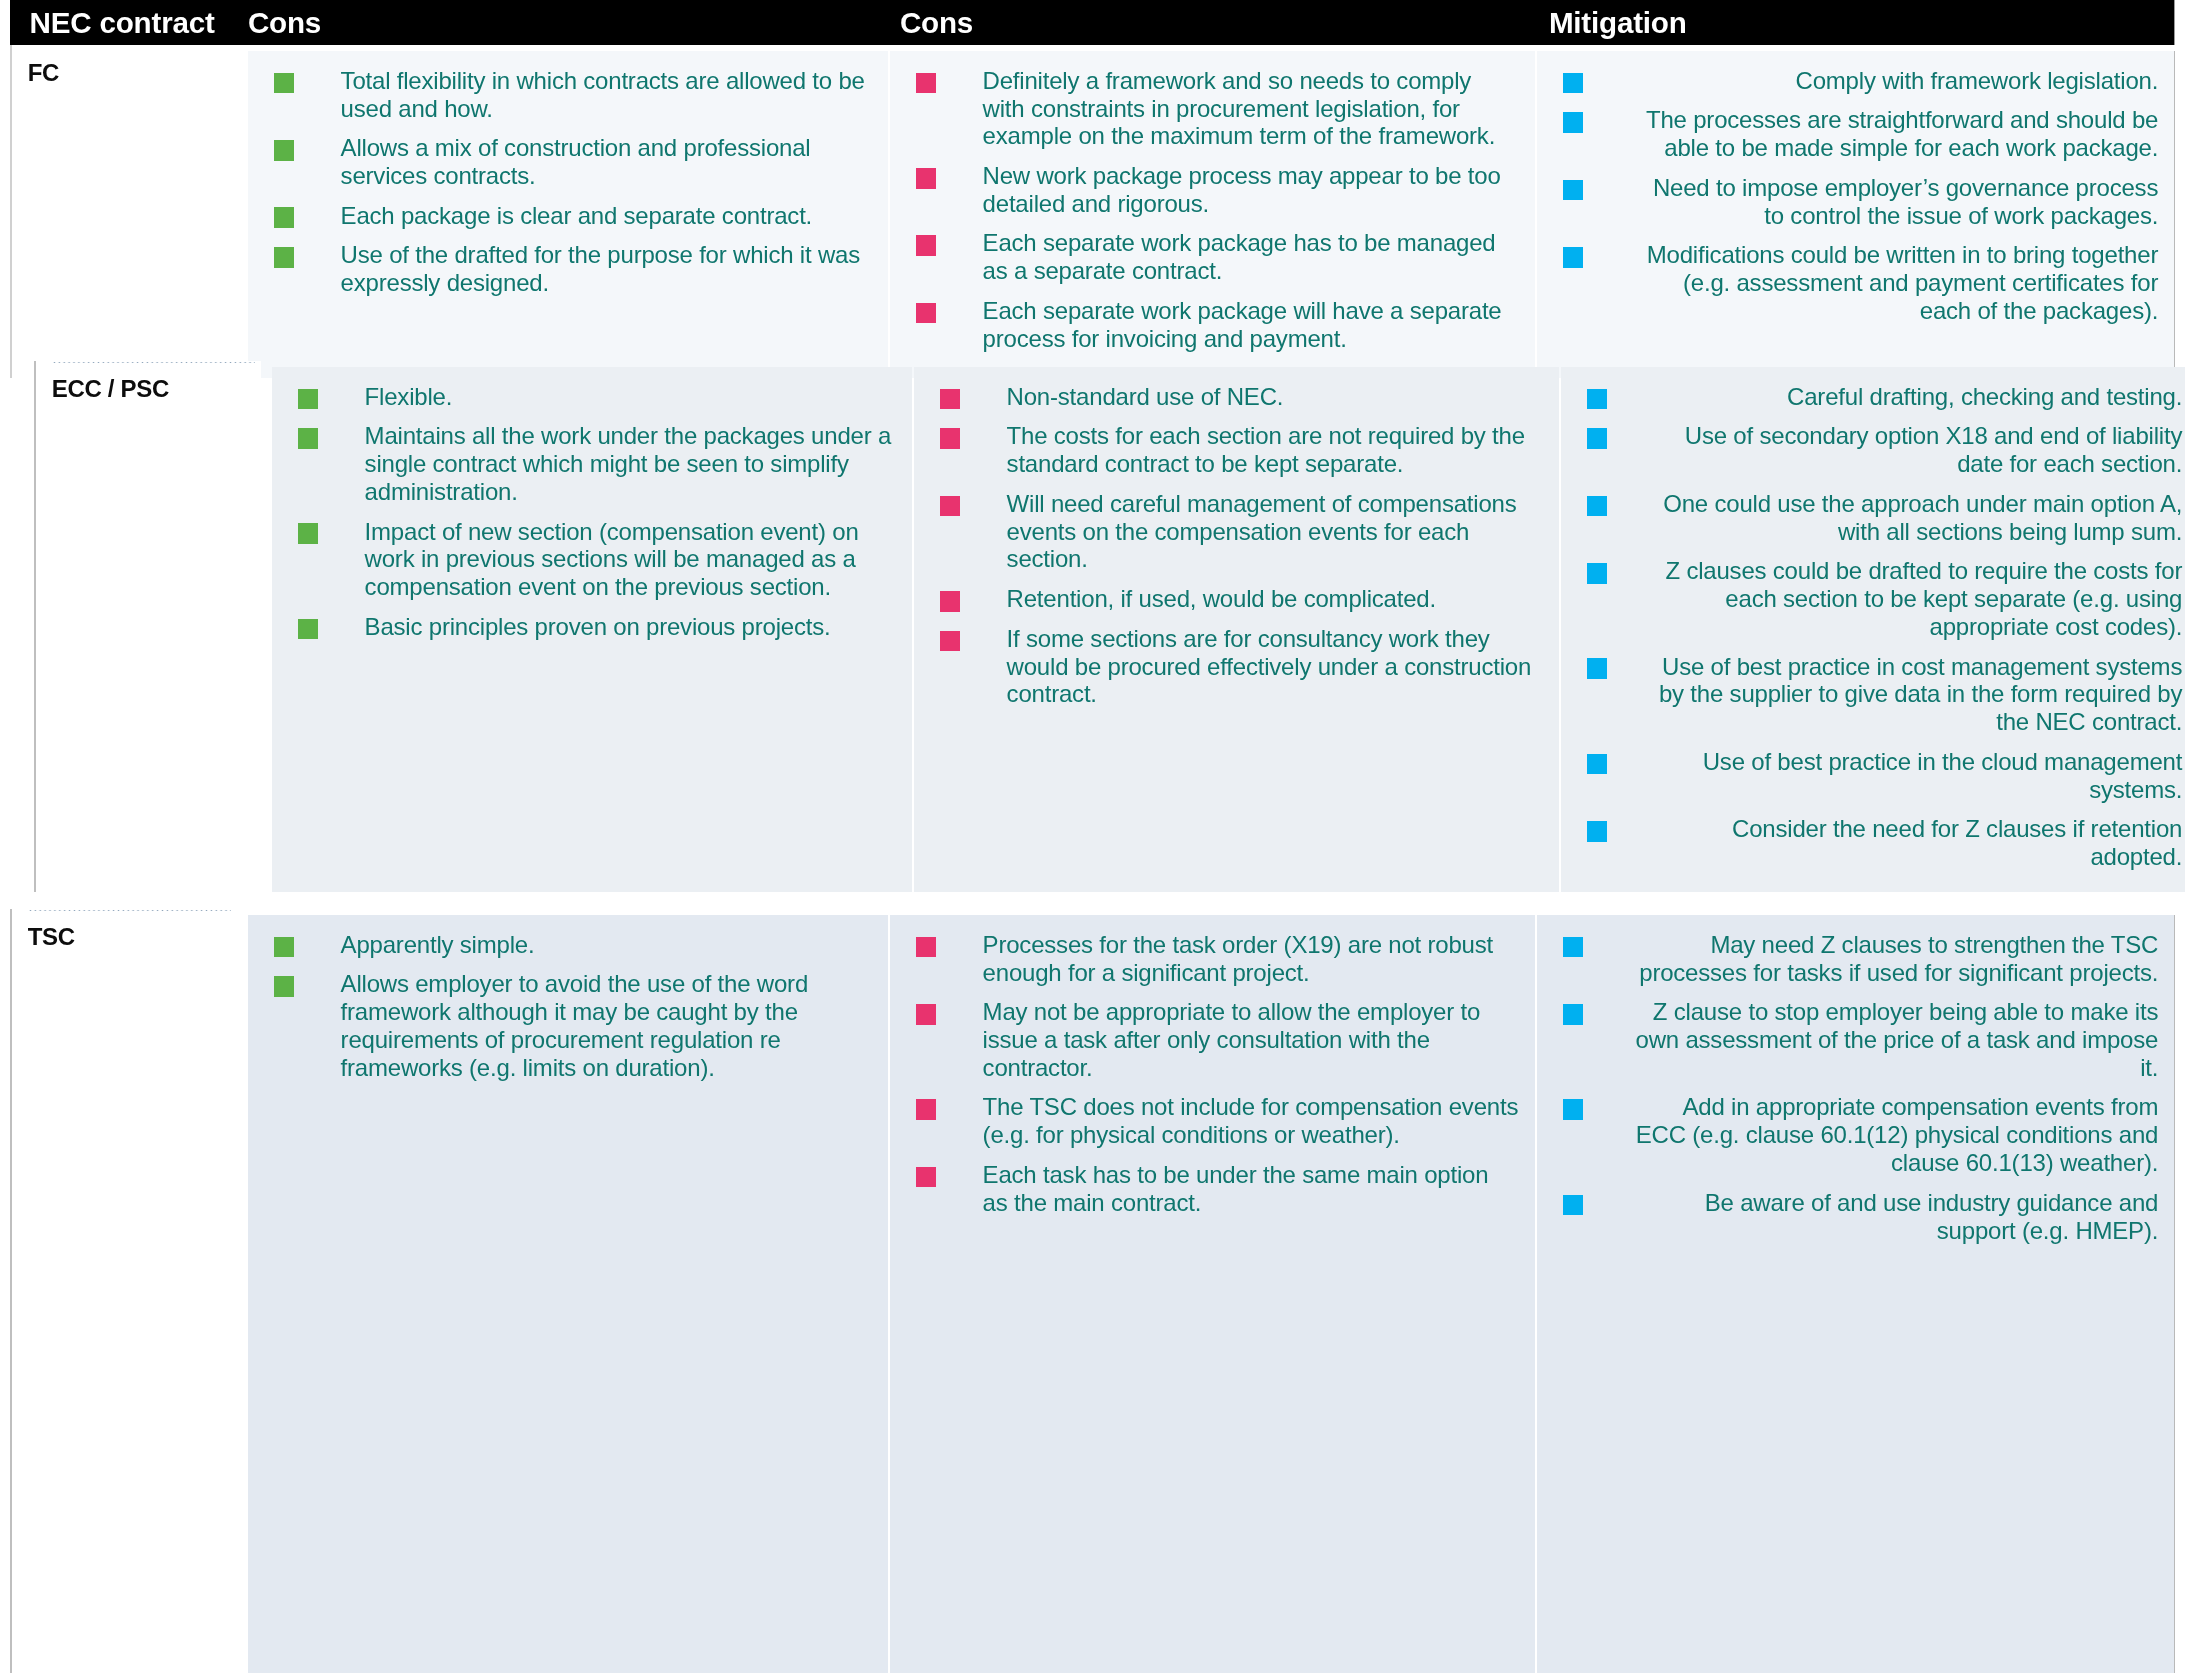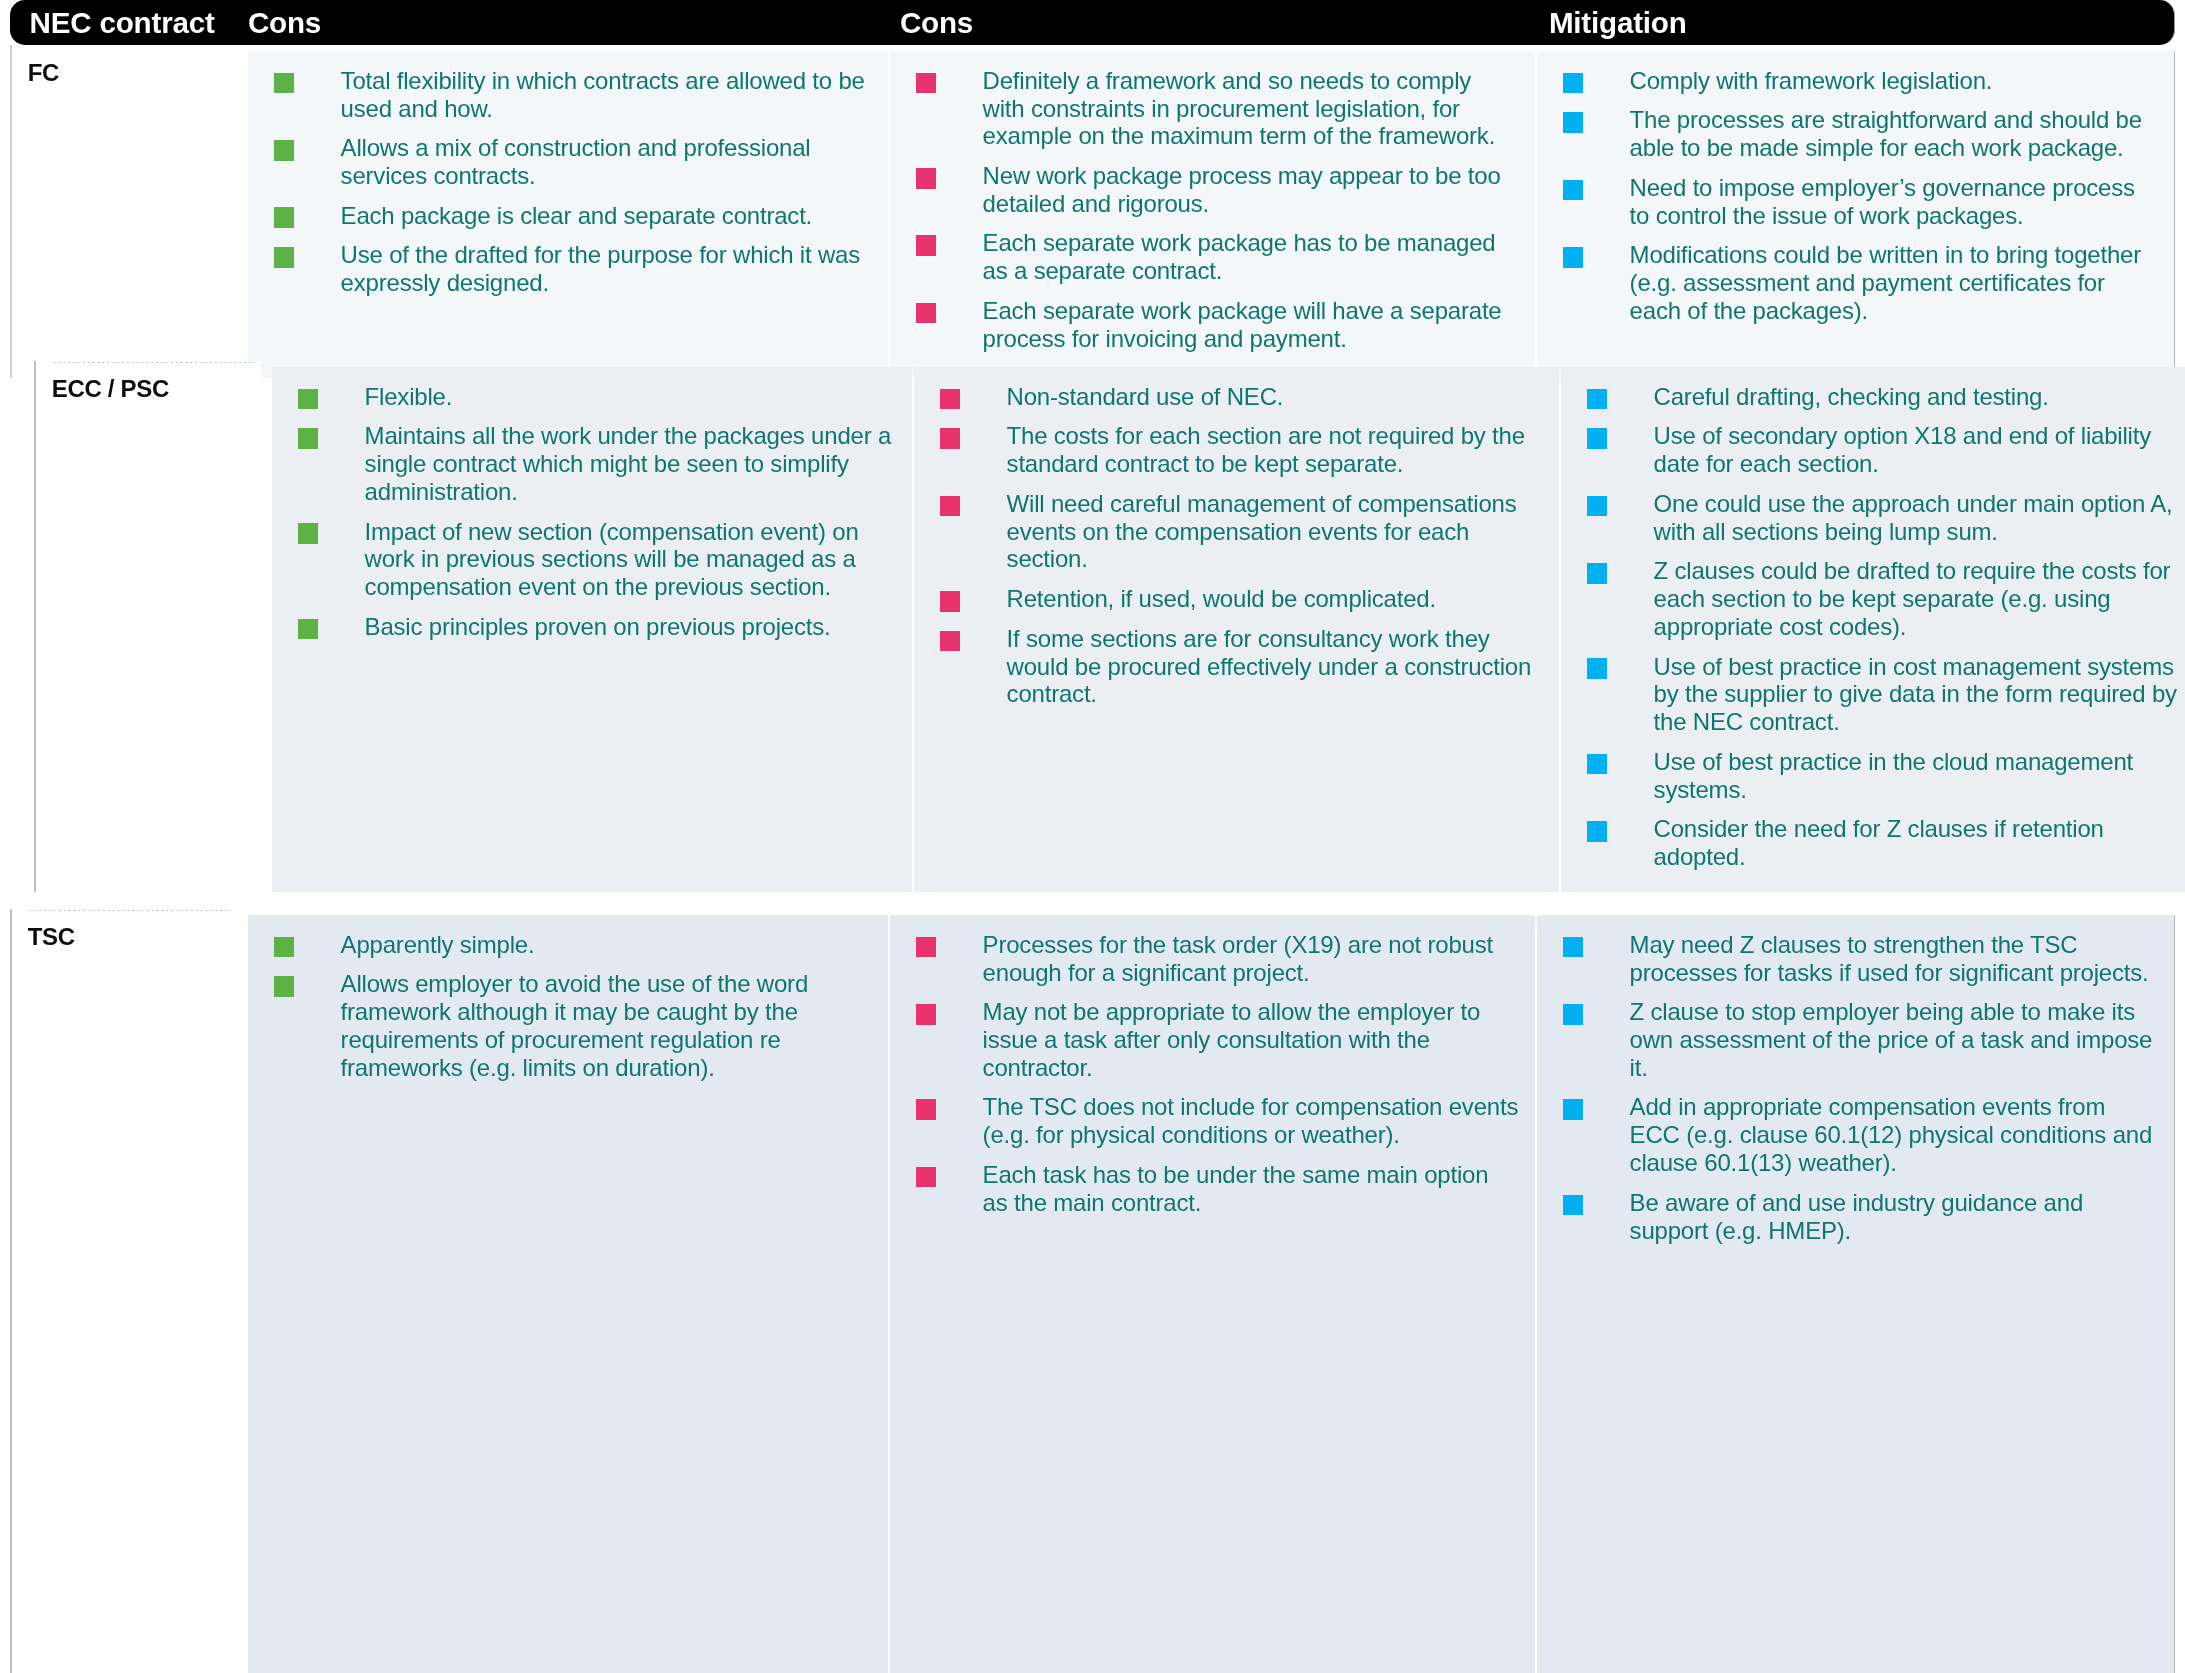--- a/index.html
+++ b/index.html
@@ -14,21 +14,20 @@
     background:#ffffff;
     box-sizing:border-box;
   }
 
   
   .thead{
     position:absolute;left:9.9px;top:0;width:2165px;height:45px;
     background:#000000;
     border-right:1px solid #9a9a9a;
     box-sizing:border-box;
-    border-radius:15px;
   }
   .th{
     position:absolute;top:0;height:45px;
     color:#ffffff;font-weight:bold;font-size:29.6px;
     line-height:45px;letter-spacing:-0.2px;
     white-space:nowrap;
   }
   .th-nec{left:19.7px;}
   .th-pros{left:238px;}
   .th-cons{left:890px;}
@@ -65,21 +64,21 @@
   }
 
   
   .cell{
     position:absolute;top:5.9px;bottom:0;
     box-sizing:border-box;
     overflow:hidden;
   }
   .cell-pros{left:248px;width:640px;}
   .cell-cons{left:890px;width:645px;}
-  .cell-mit {left:1537px;width:638px;border-right:1px solid #b9b9b9;}
+  .cell-mit {left:1537px;width:638px;border-right:1px solid #b9b9b9;text-align:right;}
 
   .row-fc  .cell{background:#f4f7fa;}
   .row-ecc .cell{background:#ebeff3;}
   .row-tsc .cell{background:#e3e9f1;}
 
   ul.bullets{
     list-style:none;margin:0;padding:15.8px 15.8px 9.9px 25.6px;
   }
   ul.bullets li{
     position:relative;

